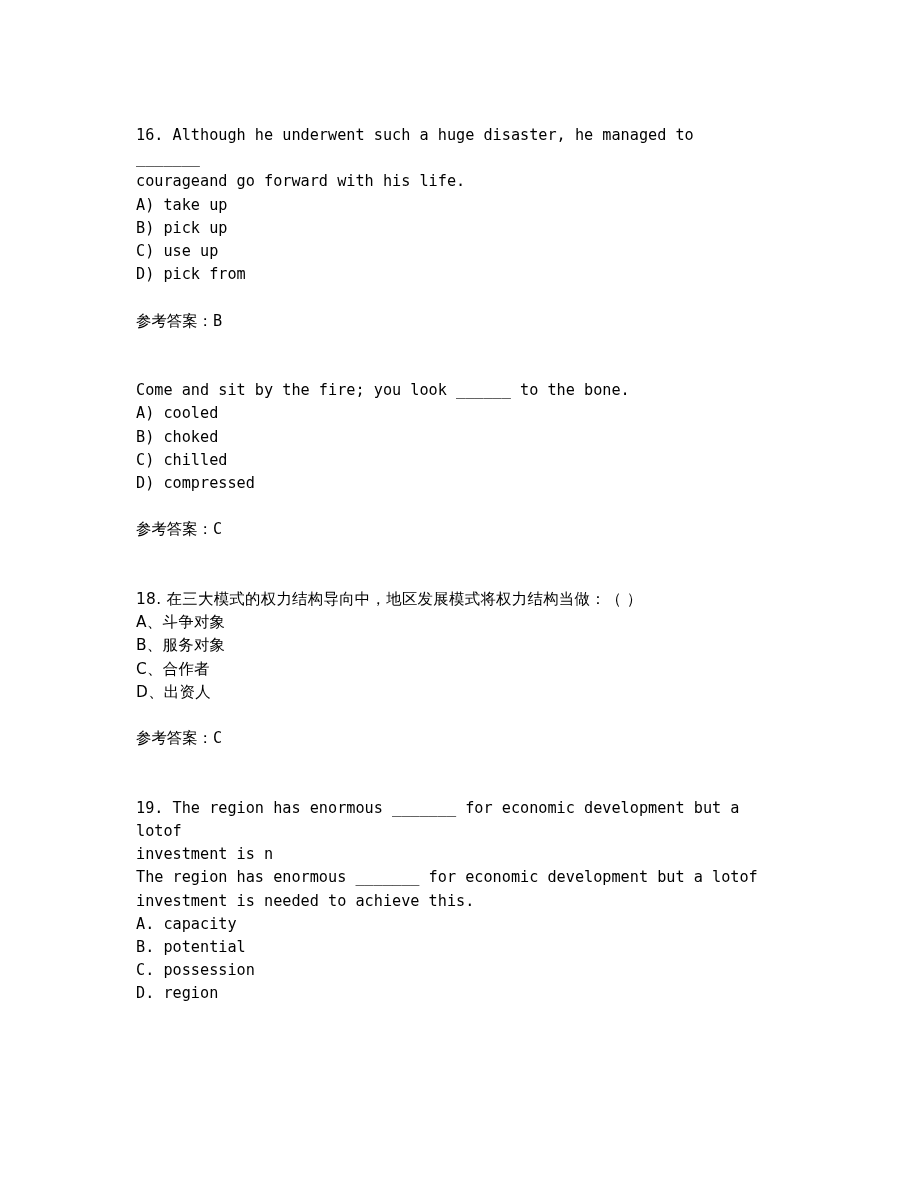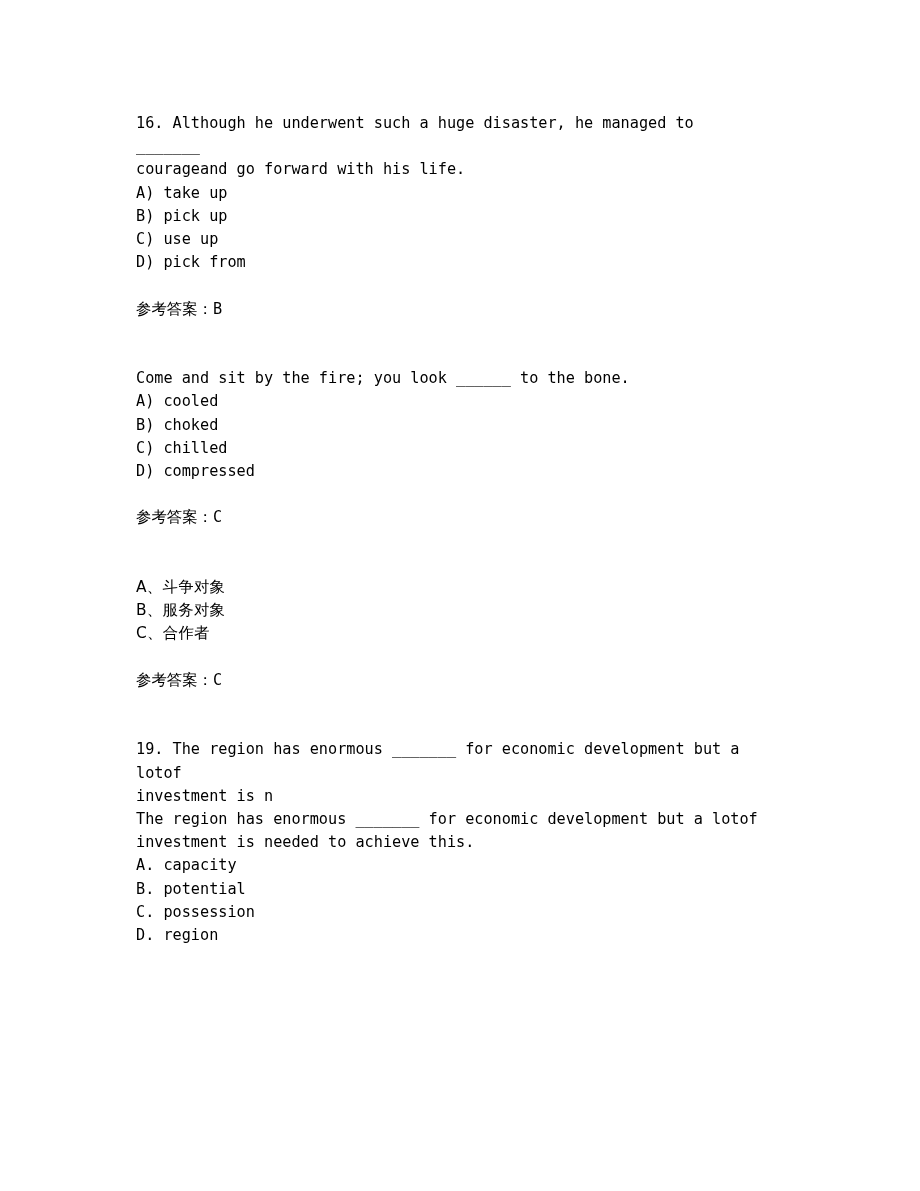--- a/index.html
+++ b/index.html
@@ -17,20 +17,21 @@
   .page {
     position: relative;
     width: 920px;
     height: 1191px;
     background: #ffffff;
     box-sizing: border-box;
     padding: 112px 136px 0 136px;
   }
   .content {
     width: 628px;
+    margin-top: 12px;
   }
   .qblock {
     width: 628px;
   }
   .line {
     font-size: 15.2px;
     line-height: 23.2px;
     white-space: pre-wrap;
     letter-spacing: 0px;
     word-spacing: 0px;
@@ -83,23 +84,25 @@
       <div class="line stem">B) choked</div>
       <div class="line stem">C) chilled</div>
       <div class="line stem">D) compressed</div>
       <div class="gap-after-opts"></div>
       <div class="answer"><span>参考答案：</span><span class="ansval">C</span></div>
     </div>
 
     <div class="gap3"></div>
 
     <div class="qblock">
+      <div class="line cjk">18. 在三大模式的权力结构导向中，地区发展模式将权力结构当做：（ ）</div>
       <div class="line cjk">A、斗争对象</div>
       <div class="line cjk">B、服务对象</div>
       <div class="line cjk">C、合作者</div>
+      <div class="line cjk">D、出资人</div>
       <div class="gap2"></div>
       <div class="answer"><span>参考答案：</span><span class="ansval">C</span></div>
     </div>
 
     <div class="gap3"></div>
 
     <div class="qblock">
       <div class="line stem">19. The region has enormous _______ for economic development but a lotof</div>
       <div class="line stem">investment is n</div>
       <div class="line stem">The region has enormous _______ for economic development but a lotof</div>

